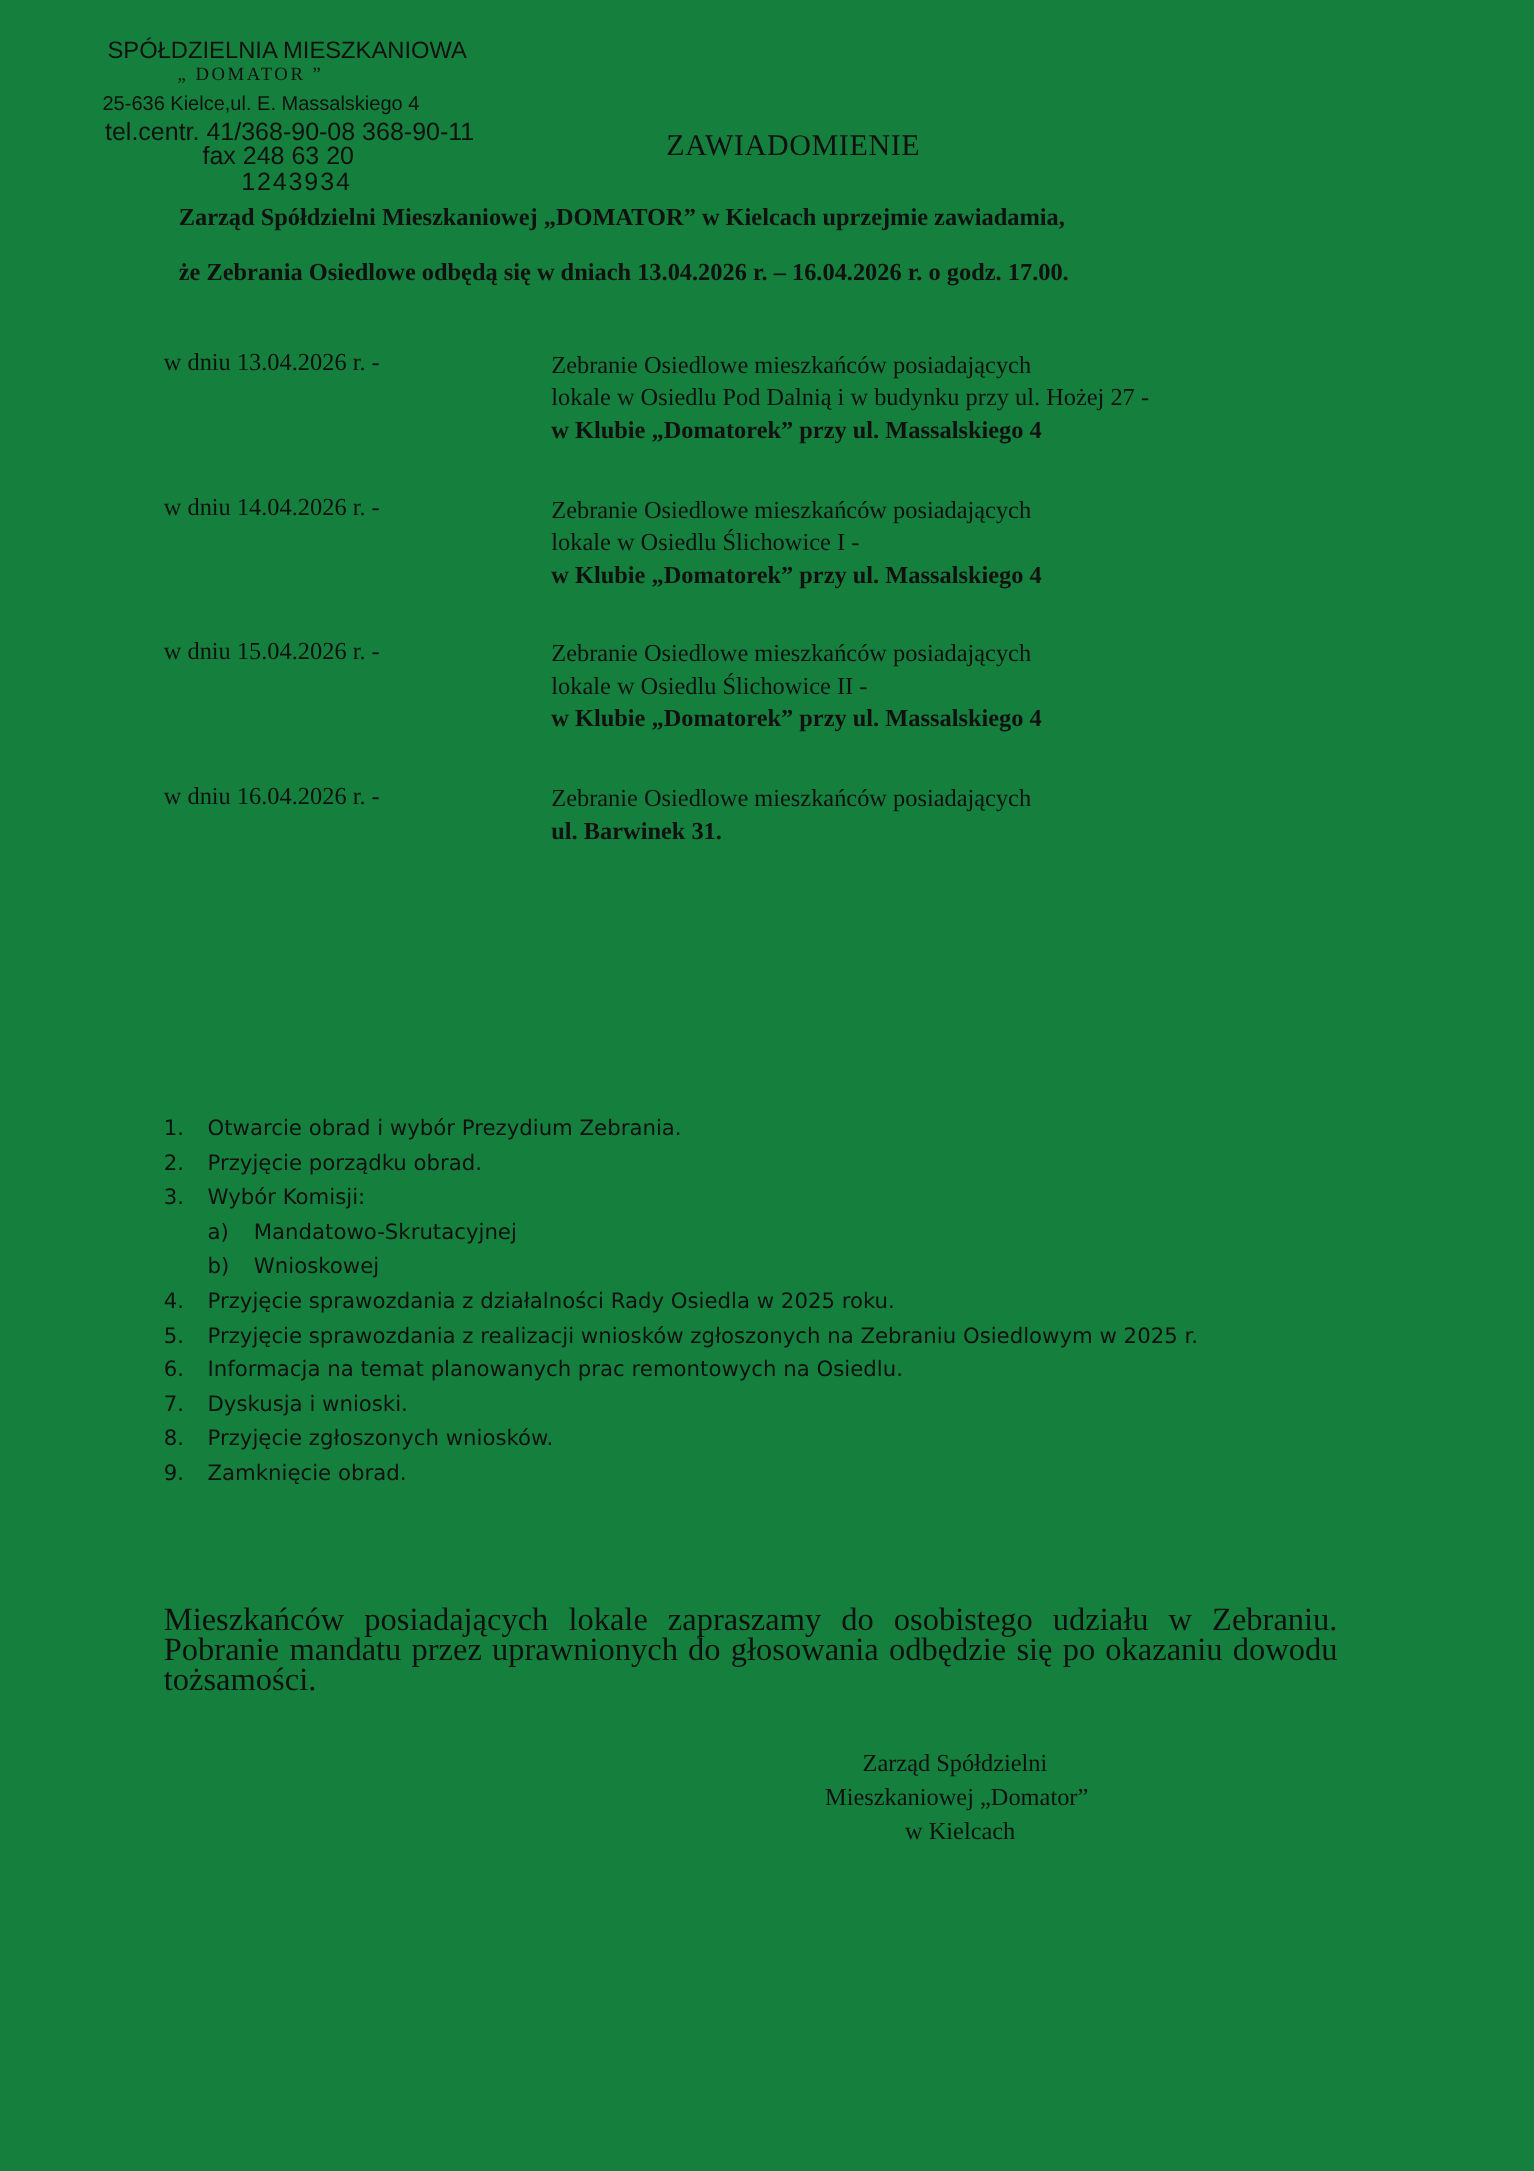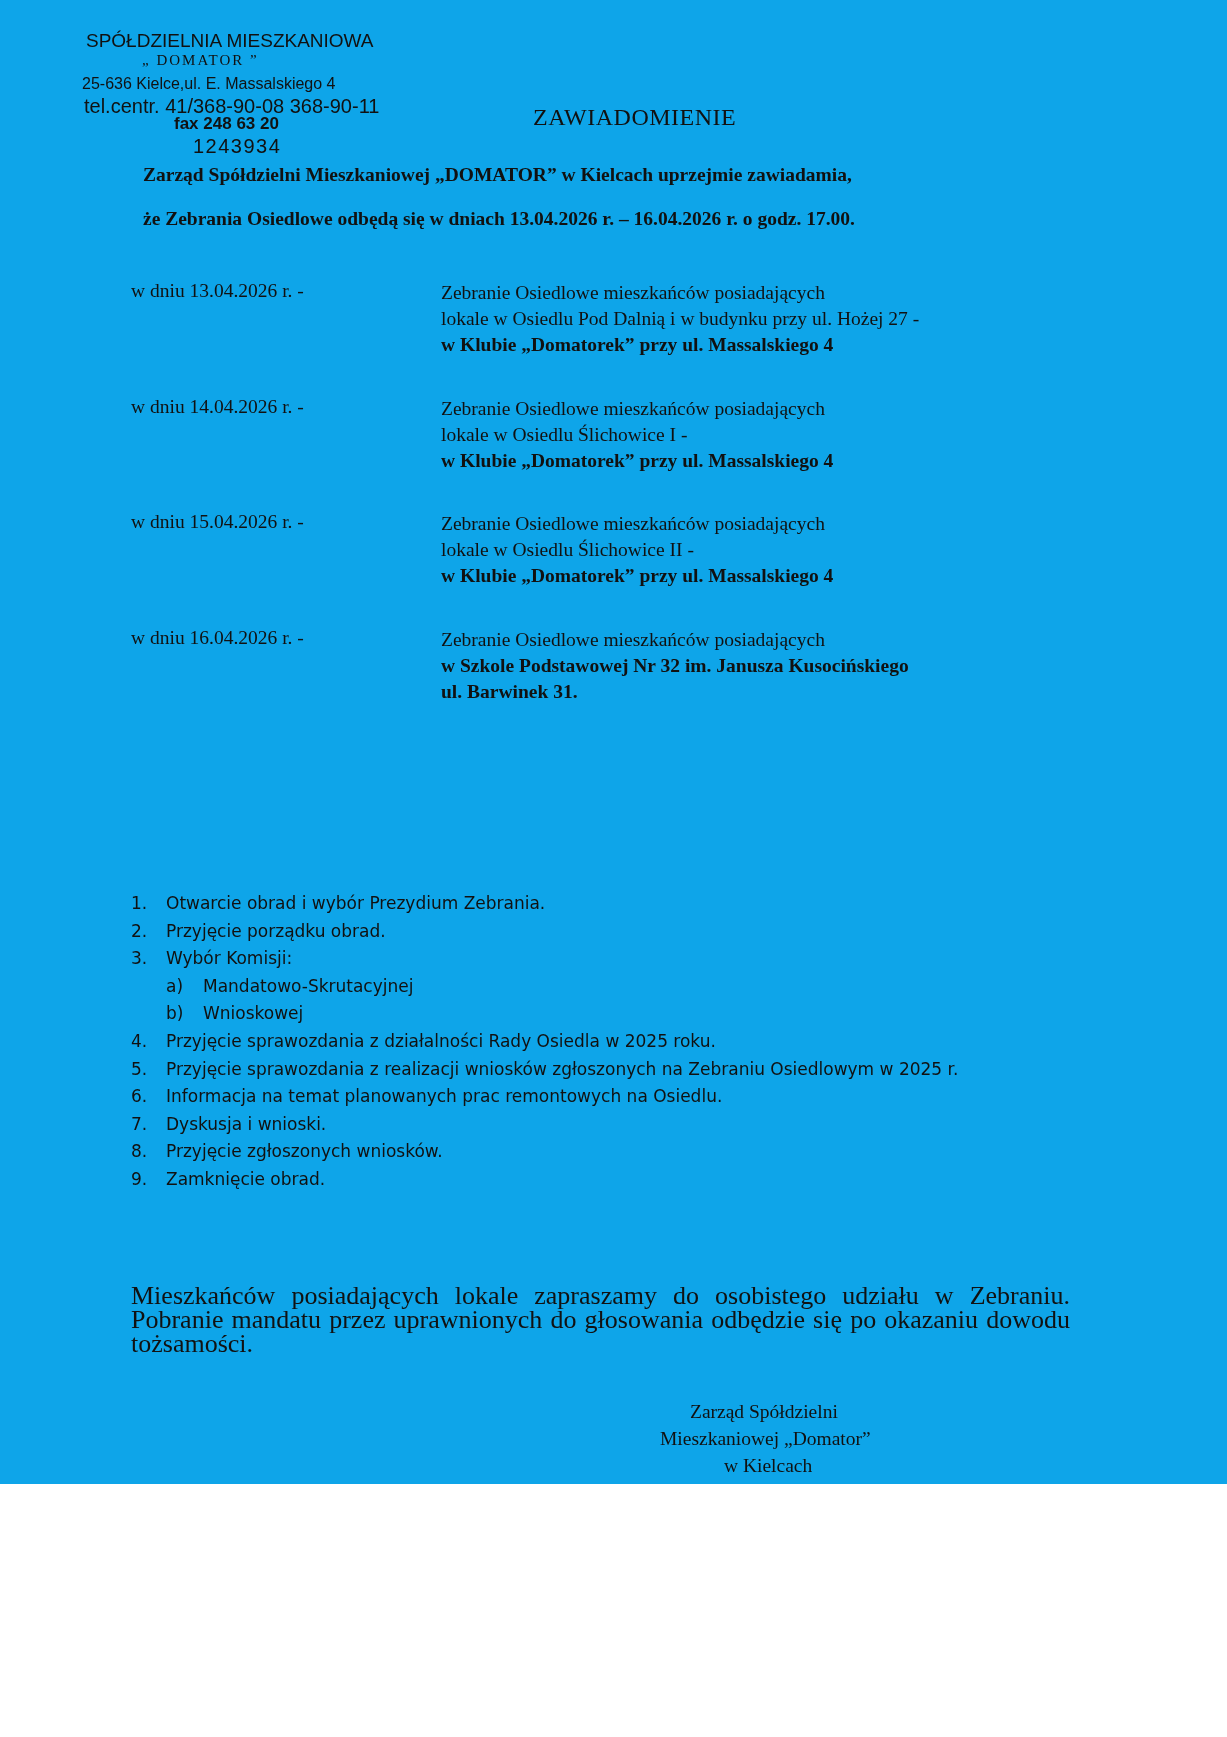--- a/index.html
+++ b/index.html
@@ -1,25 +1,25 @@
 <!DOCTYPE html>
 <html><head>
 <meta charset="utf-8">
 <style>
   html, body { margin: 0; padding: 0; background: #ffffff; }
   body { width: 1227px; height: 1737px; position: relative; overflow: hidden; color: #111; }
-  .page { position: absolute; left: 0; top: 0; width: 1227px; height: 1484px; background: #0ea5e9; }
+  .page { position: absolute; left: 0; top: 0; width: 1227px; height: 1737px; background: #15803d; }
 
   .stamp { position: absolute; left: 86px; top: 30px; width: 340px; font-family: "Liberation Sans", sans-serif; color: #111; }
   .stamp .s-line { position: absolute; white-space: nowrap; }
   .stamp .s1 { left: 0; top: 0; font-size: 19px; letter-spacing: 0px; }
   .stamp .s2 { left: 56px; top: 22px; font-family: "Liberation Serif", serif; font-size: 15px; letter-spacing: 2px; text-align: center; }
   .stamp .s3 { left: -4px; top: 45px; font-size: 16px; }
   .stamp .s4 { left: -2px; top: 65px; font-size: 20px; }
-  .stamp .s5 { left: 88px; top: 84px; font-size: 17px; font-weight: bold; }
+  .stamp .s5 { left: 76px; top: 84px; font-size: 20px; }
   .stamp .s6 { left: 107px; top: 105px; font-size: 20px; letter-spacing: 1.5px; }
 
   .title { position: absolute; left: 508px; top: 104px; font-family: "Liberation Serif", serif; font-weight: normal; font-size: 24px; letter-spacing: 0.5px; margin-left: 25px; }
 
   .intro { position: absolute; left: 143px; font-family: "Liberation Serif", serif; font-weight: bold; font-size: 19.5px; white-space: nowrap; }
   .intro.l1 { top: 164px; }
   .intro.l2 { top: 208px; }
 
   .meeting { position: absolute; left: 131px; width: 950px; font-family: "Liberation Serif", serif; font-size: 19.5px; }
   .meeting .date { position: absolute; left: 0; top: 0; white-space: nowrap; }
@@ -89,21 +89,20 @@
       <div>Zebranie Osiedlowe mieszkańców posiadających</div>
       <div>lokale w Osiedlu Ślichowice II -</div>
       <div class="b">w Klubie „Domatorek” przy ul. Massalskiego 4</div>
     </div>
   </div>
 
   <div class="meeting m4">
     <div class="date">w dniu  16.04.2026 r. -</div>
     <div class="desc">
       <div>Zebranie Osiedlowe mieszkańców posiadających</div>
-      <div class="b">w Szkole Podstawowej Nr 32 im. Janusza Kusocińskiego</div>
       <div class="b">ul. Barwinek 31.</div>
     </div>
   </div>
 
 
   <div class="agenda">
     <div class="item">
       <span class="num">1.</span>
       <span>Otwarcie obrad i wybór Prezydium Zebrania.</span>
     </div>

